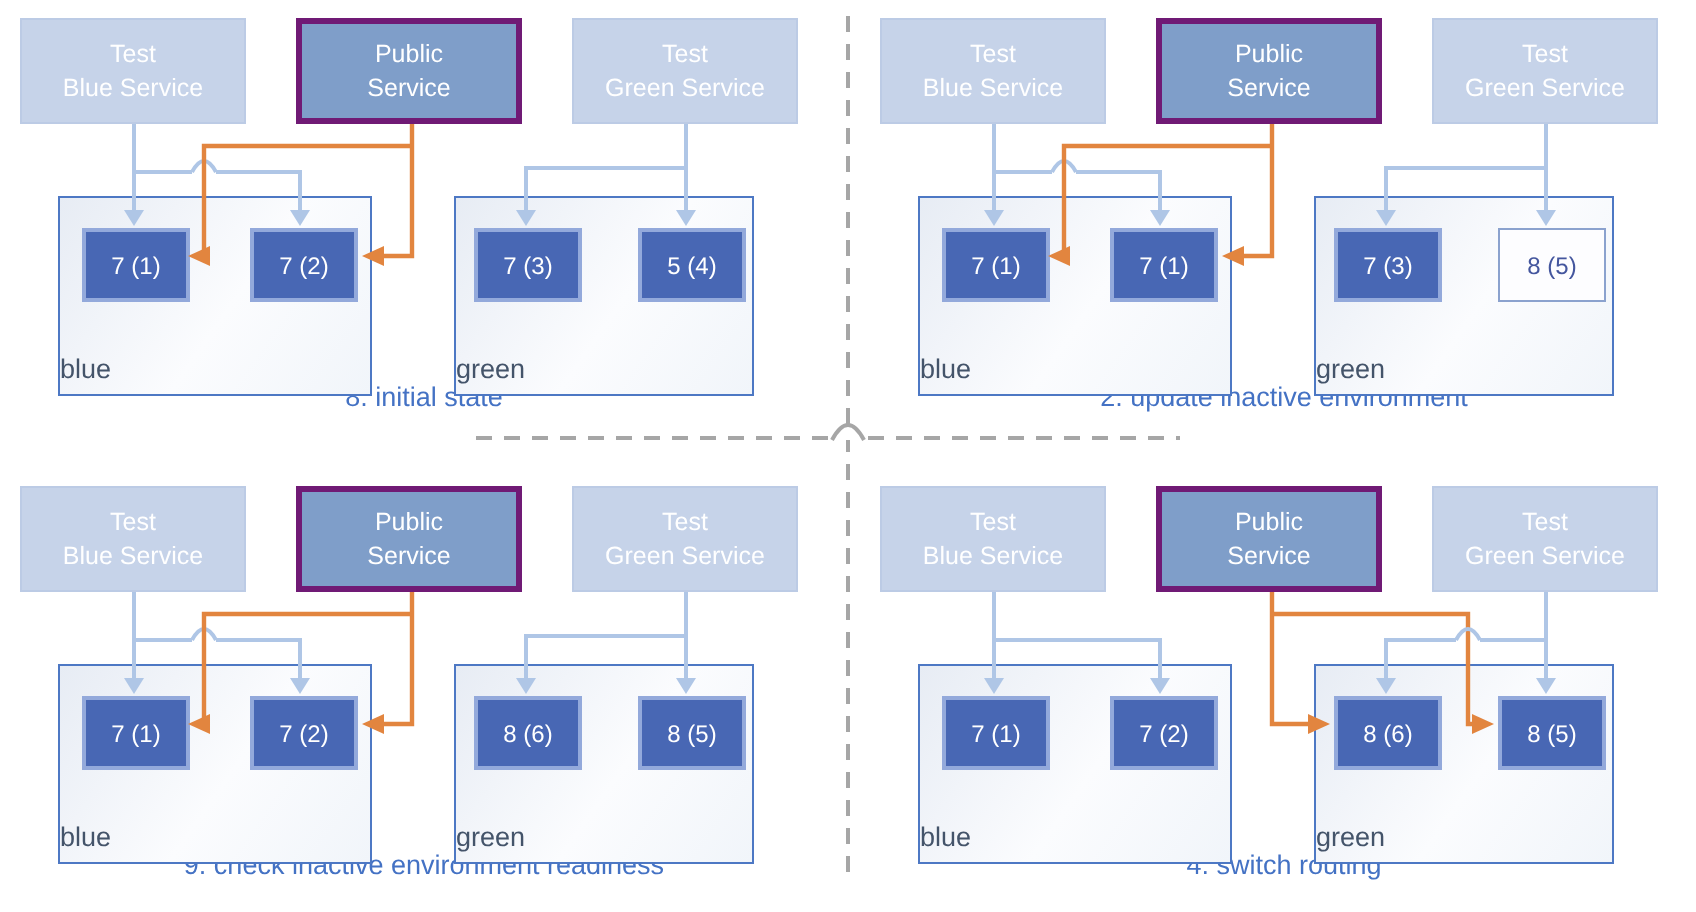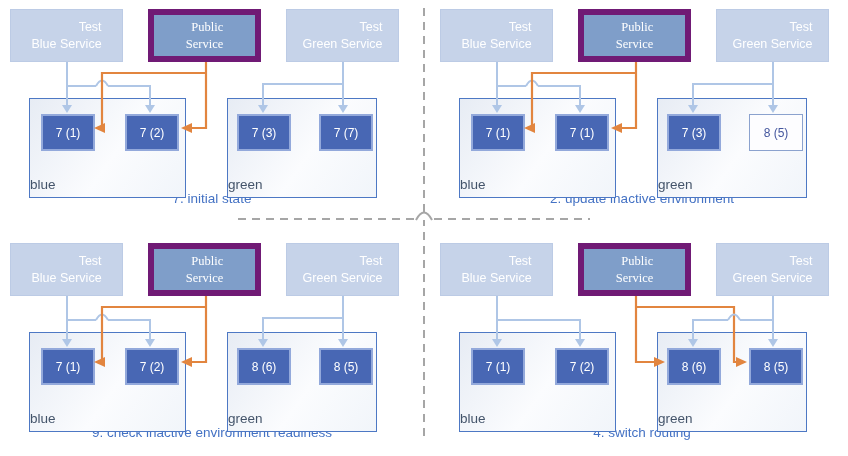--- a/index.html
+++ b/index.html
@@ -4,26 +4,26 @@
 <style>
   html,body { margin:0; padding:0; }
   body {
     width:848px; height:456px; position:relative; background:#ffffff;
     font-family:"Liberation Sans", sans-serif; overflow:hidden;
   }
   .quadrant { position:absolute; width:424px; height:228px; }
   .wires { position:absolute; left:0; top:0; z-index:3; pointer-events:none; }
   .svc {
     position:absolute; top:9px; width:113px; height:53px; box-sizing:border-box;
-    display:flex; align-items:center; justify-content:center; text-align:right;
+    display:flex; align-items:center; justify-content:center; text-align:center;
     color:#ffffff; font-size:12.5px; line-height:1.35; z-index:2;
   }
   .svc span { white-space:pre-line; }
   .svc.light { background:#C6D3E9; border:1px solid #BCCBE5; }
-  .svc.dark  { background:#7F9EC9; border:6px solid #701a75;font-family:Liberation Serif, serif; }
+  .svc.dark  { background:#7F9EC9; border:3px solid #701a75; }
   .env {
     position:absolute; top:98px; height:100px; box-sizing:border-box;
     border:1.5px solid #4D78C4;
     background:linear-gradient(125deg,#E7ECF4 0%,#FBFCFE 55%,#F1F5FA 100%);
     z-index:1;
   }
   .env-label {
     position:absolute; bottom:5px; left:0; width:100%; text-align:left;
     color:#44546A; font-size:13.5px;
   }
@@ -84,24 +84,24 @@
       <span>Test
 Green Service</span>
     </div>
   <div class="env" style="left:29px;width:157px">
     <div class="pod" style="left:11px" data-state="solid">7 (1)</div>
     <div class="pod" style="left:95px" data-state="solid">7 (2)</div>
     <div class="env-label">blue</div>
   </div>
   <div class="env" style="left:227px;width:150px">
     <div class="pod" style="left:9px" data-state="solid">7 (3)</div>
-    <div class="pod" style="left:91px" data-state="solid">7 (7)</div>
-    <div class="env-label">green</div>
-  </div>
-  <div class="qtitle">7. initial state</div>
+    <div class="pod" style="left:91px" data-state="solid">5 (4)</div>
+    <div class="env-label">green</div>
+  </div>
+  <div class="qtitle">8. initial state</div>
 </div>
 
 <div class="quadrant" style="left:430px;top:0">
   <svg class="wires" width="424" height="228" viewBox="0 0 424 228">
     <g>
       <path class="t" d="M67,62 V106"></path>
         <path class="t" d="M67,86 H96"></path>
       <path class="t" d="M96,86 Q102,75 108,86"></path>
       <path class="t" d="M108,86 H150 V106"></path>
       <polygon class="t" points="62,105 72,105 67,113"></polygon>

